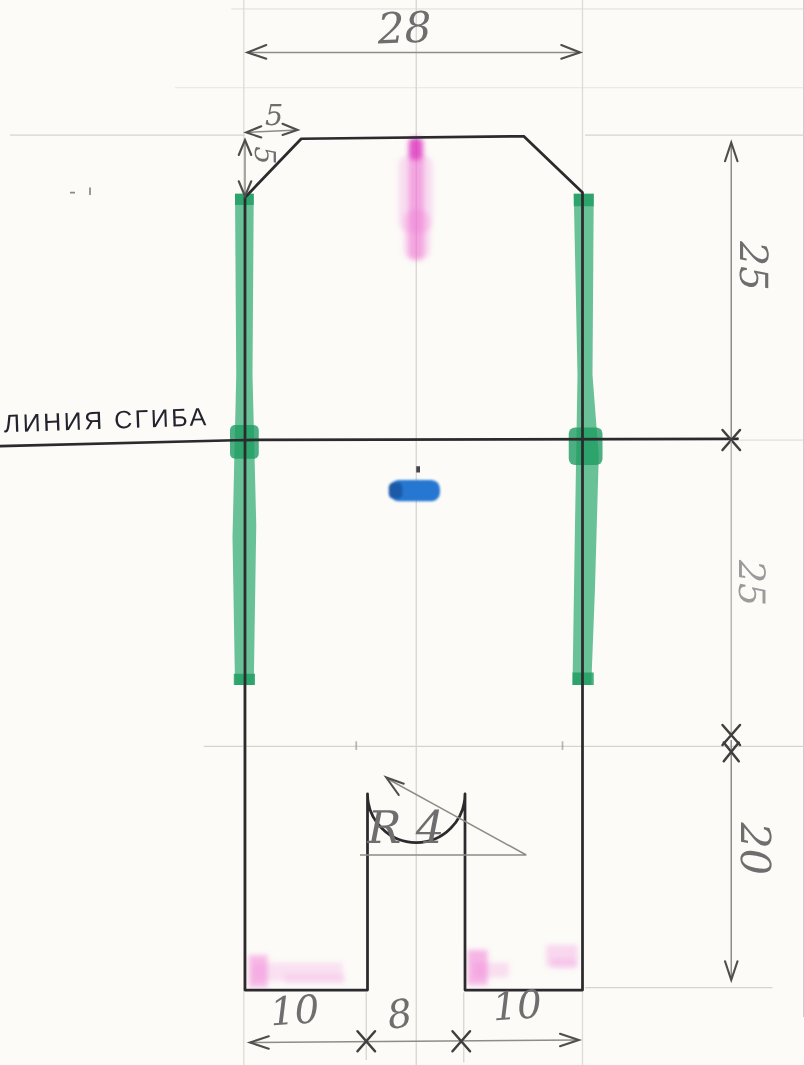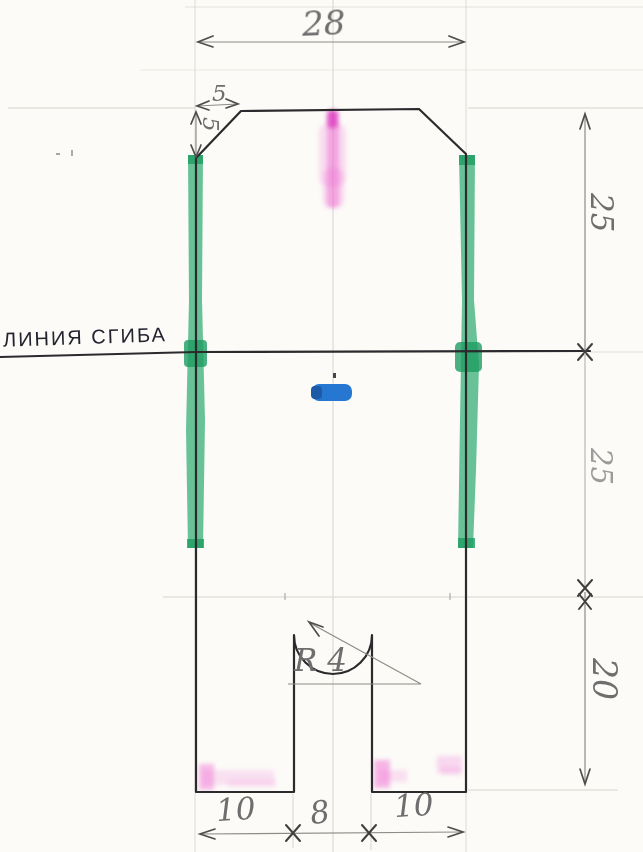--- a/index.html
+++ b/index.html
@@ -163,21 +163,21 @@
   <div class="num" style="left:212px;top:82px;font-size:23px;">5</div>
 
   <div class="num rot" style="left:222px;top:117px;font-size:23px;">5</div>
 
   <div class="num rot" style="left:617px;top:193px;font-size:31px;">25</div>
 
   <div class="num rot lighter" style="left:615px;top:448px;font-size:29px;">25</div>
 
   <div class="num rot" style="left:621px;top:658px;font-size:33px;">20</div>
 
-  <div class="num" style="left:294px;top:645px;font-size:31px;">R 4</div>
+  <div class="num" style="left:294px;top:645px;font-size:36px;">R 4</div>
 
   <div class="num" style="left:216px;top:794px;font-size:31px;transform:rotate(-4deg);">10</div>
 
   <div class="num" style="left:310px;top:797px;font-size:31px;transform:rotate(-8deg);">8</div>
 
   <div class="num" style="left:394px;top:790px;font-size:31px;transform:rotate(-4deg);">10</div>
 
 </div>
 
 </body></html>

